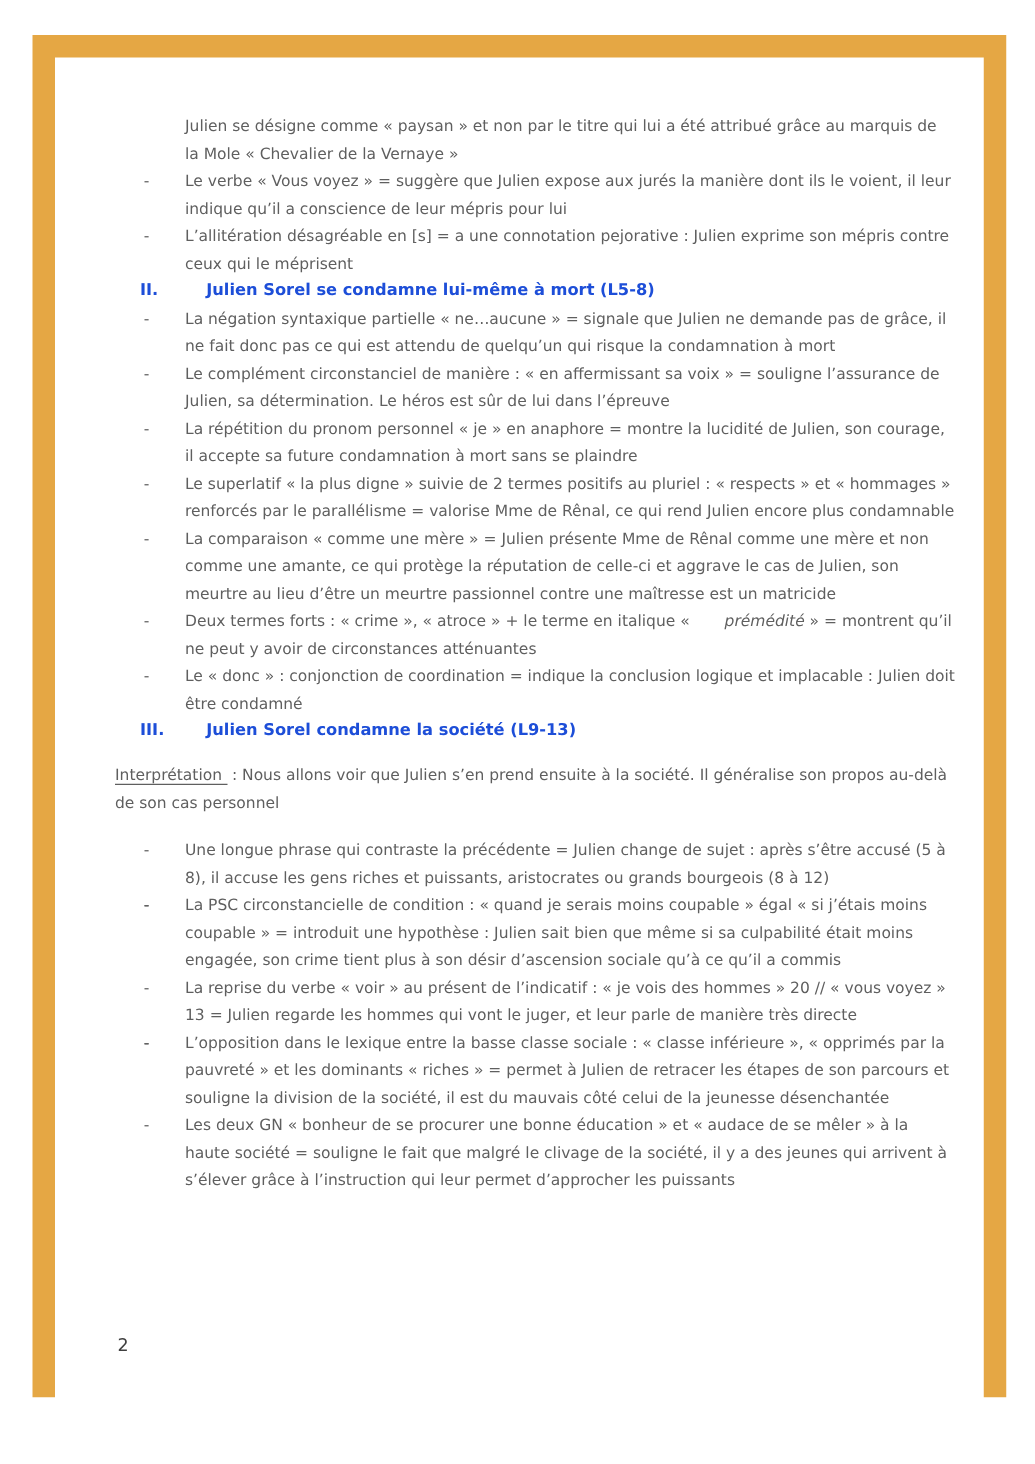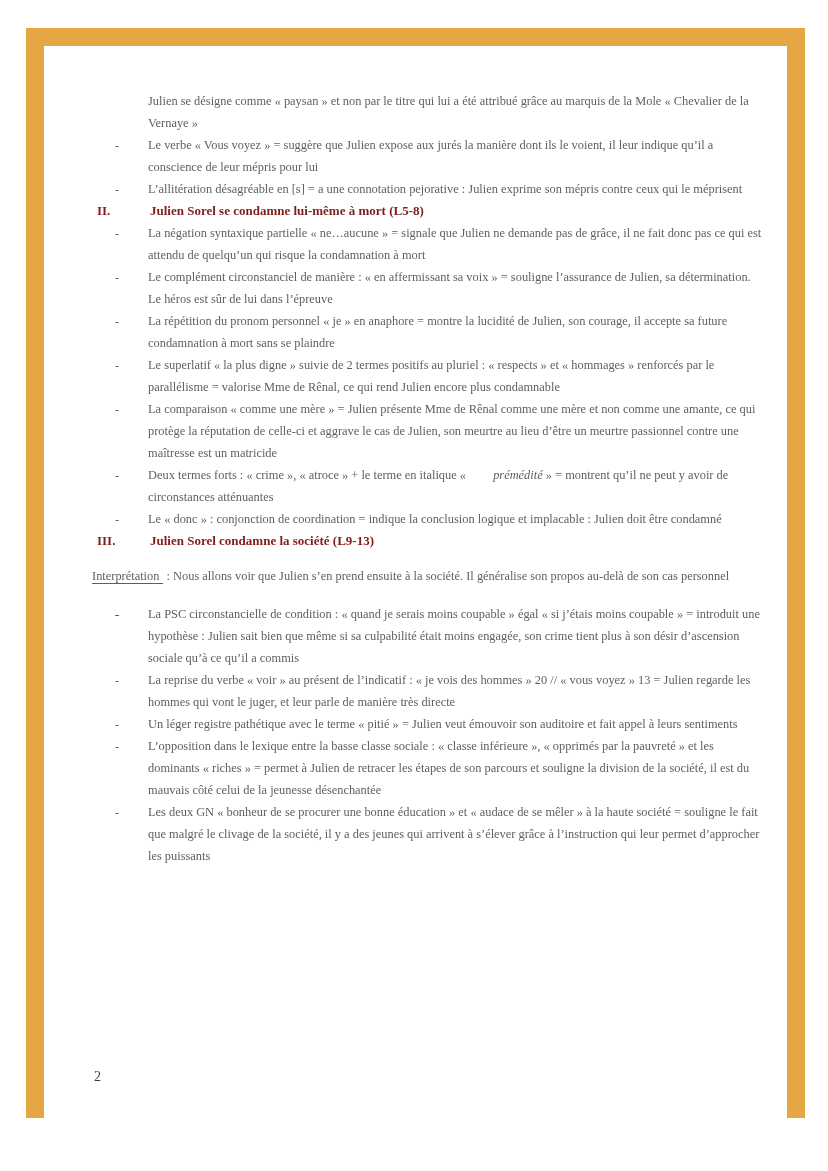--- a/index.html
+++ b/index.html
@@ -7,21 +7,20 @@
     padding: 0;
     background: #ffffff;
     font-family: "DejaVu Sans", "Liberation Sans", sans-serif;
   }
   .canvas {
     position: relative;
     width: 828px;
     height: 1118px;
     background: #ffffff;
     overflow: hidden;
-    font-family: Liberation Serif, serif;
   }
   .frame {
     position: absolute;
     left: 26px;
     top: 28px;
     width: 779px;
     height: 1115px;
     box-sizing: border-box;
     border: 18px solid #E5A744;
     background: #ffffff;
@@ -41,23 +40,23 @@
   .bullet {
     position: relative;
     padding-left: 60px;
   }
   .dash {
     position: absolute;
     left: 27px;
     top: 0;
   }
   .heading {
-    margin-left: 9px;
+    margin-left: 24px;
     font-weight: bold;
-    color: #7f1d1d;
+    color: #1d4ed8;
     font-size: 13px;
   }
   .hnum {
     display: inline-block;
     width: 53px;
   }
   .interp {
     margin: 13px 0 16px 4px;
   }
   .ulabel {
@@ -129,35 +128,35 @@
     <div class="heading">
       <span class="hnum">III.</span><span>Julien Sorel condamne la société (L9-13)</span>
     </div>
 
     <p class="interp">
       <span class="ulabel">Interprétation</span><span> : Nous allons voir que Julien s’en prend ensuite à la société. Il généralise son propos au-delà de son cas personnel</span>
     </p>
 
     <div class="bullet">
       <span class="dash">-</span>
+      <span>Une longue phrase qui contraste la précédente = Julien change de sujet : après s’être accusé (5 à 8), il accuse les gens riches et puissants, aristocrates ou grands bourgeois (8 à 12)</span>
     </div>
     <div class="bullet">
       <span class="dash">-</span>
     </div>
     <div class="bullet">
       <span class="dash">-</span>
       <span>La PSC circonstancielle de condition : « quand je serais moins coupable » égal « si j’étais moins coupable » = introduit une hypothèse : Julien sait bien que même si sa culpabilité était moins engagée, son crime tient plus à son désir d’ascension sociale qu’à ce qu’il a commis</span>
     </div>
     <div class="bullet">
       <span class="dash">-</span>
       <span>La reprise du verbe « voir » au présent de l’indicatif : « je vois des hommes » 20 // « vous voyez » 13 = Julien regarde les hommes qui vont le juger, et leur parle de manière très directe</span>
     </div>
     <div class="bullet">
       <span class="dash">-</span>
-      <span>Un léger registre pathétique avec le terme « pitié » = Julien veut émouvoir son auditoire et fait appel à leurs sentiments</span>
     </div>
     <div class="bullet">
       <span class="dash">-</span>
       <span>L’opposition dans le lexique entre la basse classe sociale : « classe inférieure », « opprimés par la pauvreté » et les dominants « riches » = permet à Julien de retracer les étapes de son parcours et souligne la division de la société, il est du mauvais côté celui de la jeunesse désenchantée</span>
     </div>
     <div class="bullet">
       <span class="dash">-</span>
       <span>Les deux GN « bonheur de se procurer une bonne éducation » et « audace de se mêler » à la haute société = souligne le fait que malgré le clivage de la société, il y a des jeunes qui arrivent à s’élever grâce à l’instruction qui leur permet d’approcher les puissants</span>
     </div>
 

